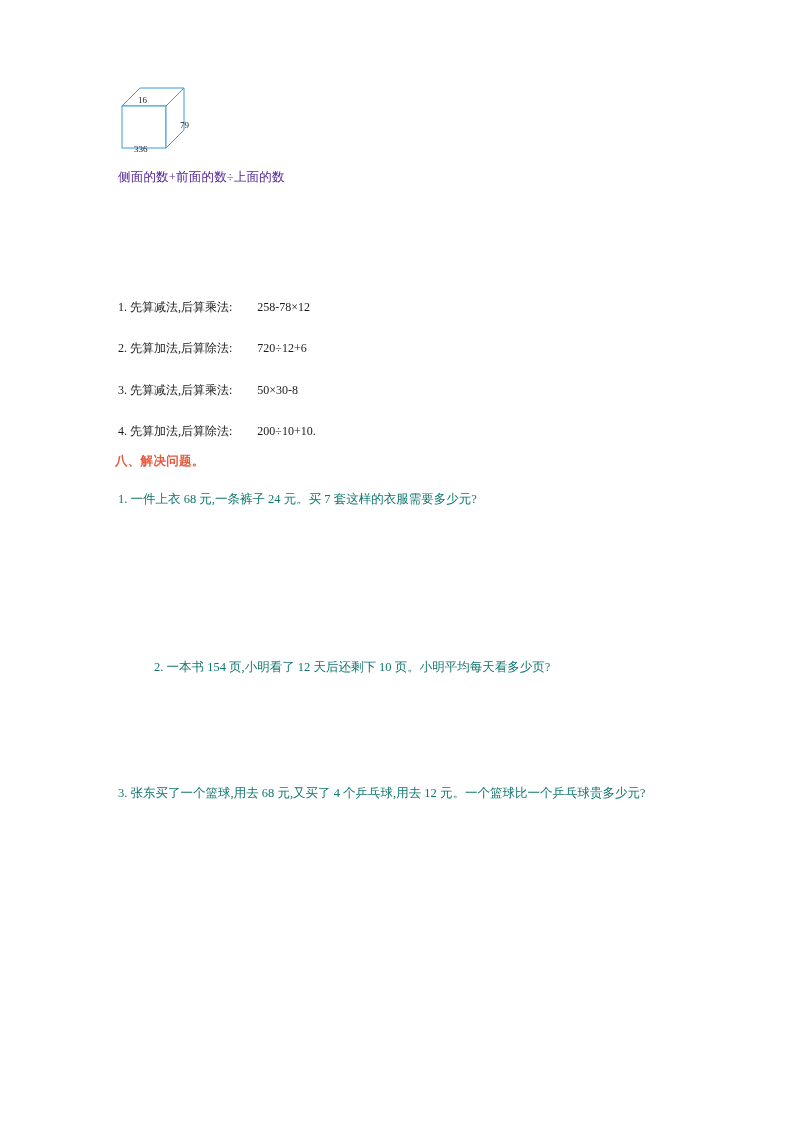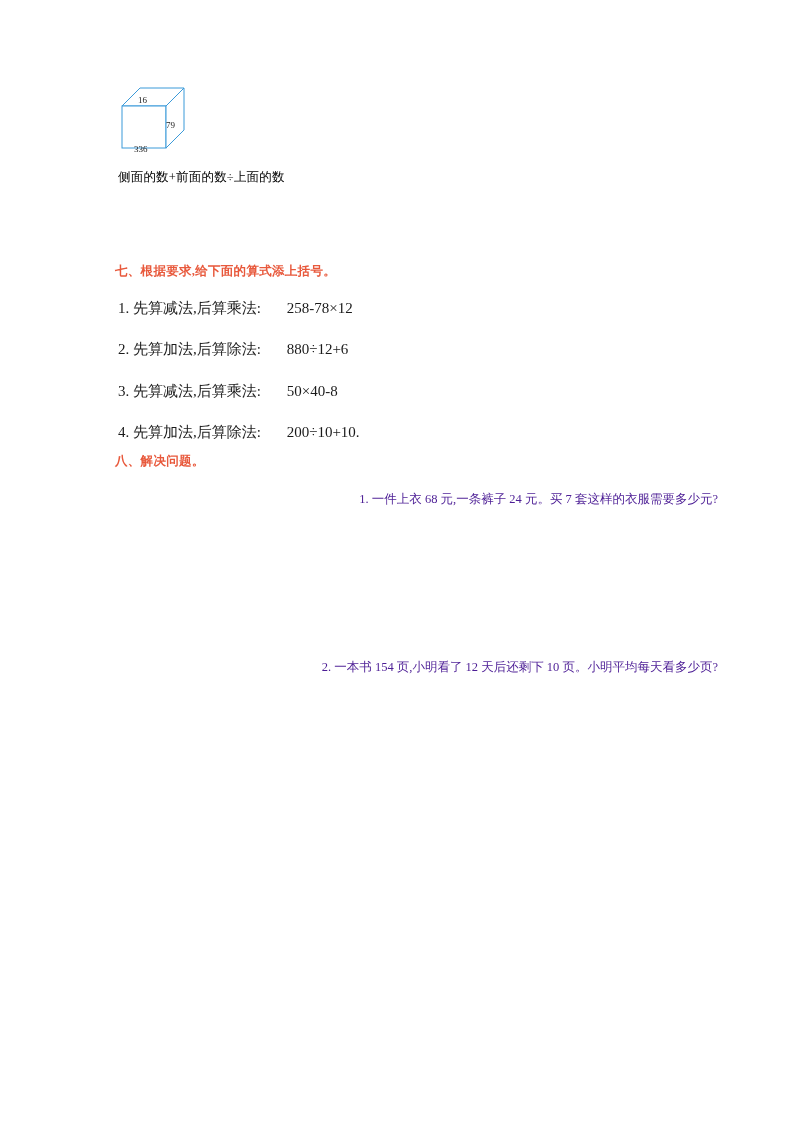--- a/index.html
+++ b/index.html
@@ -33,49 +33,49 @@
   .cube-svg { display: block; }
   .cube-label {
     position: absolute;
     font-family: "Liberation Serif", serif;
     font-size: 9px;
     color: #1a1a1a;
     white-space: nowrap;
   }
   .cube-top   { left: 20px; top: 13px; }
   .cube-front { left: 16px; top: 46px; margin-top: 16px; }
-  .cube-side  { left: 48px; top: 38px; }
+  .cube-side  { left: 62px; top: 38px; }
 
   .caption {
     position: absolute;
     left: 118px;
     top: 169px;
     font-size: 12.5px;
     letter-spacing: 0.2px;
-    color: #000000;
+    color: #4c1d95;
   }
 
   
   .sec-head {
     position: absolute;
     left: 115px;
     font-size: 12.5px;
     font-weight: bold;
     color: #e8593c;
     letter-spacing: 0.3px;
     white-space: nowrap;
   }
   #sec7 { top: 263px; }
   #sec8 { top: 453px; text-align: center; }
 
   
   .item {
     position: absolute;
     left: 118px;
-    font-size: 15px;
+    font-size: 12px;
     color: #1a1a1a;
     white-space: nowrap;
   }
   .item .num { }
   .item .req { }
   .item .expr {
     display: inline-block;
     margin-left: 22px;
     font-family: "Liberation Serif", serif;
   }
@@ -85,25 +85,24 @@
   #q7-3 { top: 382px; }
   #q7-4 { top: 423px; }
 
   
   .prob {
     position: absolute;
     left: 118px;
     width: 600px;
     font-size: 12.5px;
     line-height: 38px;
-    color: #4c1d95;
-    text-align: right;
+    color: #0f766e;
   }
   #q8-1 { top: 480px; }
-  #q8-2 { top: 648px; }
+  #q8-2 { top: 648px; margin-left: 36px; }
   #q8-3 { top: 774px; width: 580px; }
   #q8-4 { top: 951px; }
 </style>
 </head>
 <body>
 
 <div class="page">
 
   <div class="cube-wrap">
     <svg class="cube-svg" width="80" height="72" viewBox="0 0 80 72">
@@ -114,53 +113,56 @@
 
       <polygon points="48,24 66,6 66,48 48,66" fill="#ffffff" stroke="#3b9ad9" stroke-width="1"></polygon>
     </svg>
     <span class="cube-label cube-top">16</span>
     <span class="cube-label cube-front">336</span>
     <span class="cube-label cube-side">79</span>
   </div>
 
   <div class="caption">侧面的数+前面的数÷上面的数</div>
 
-  <div class="sec-head" id="sec7">七、根据要求,给下面的算式添上括号。</div>
 
   <div class="item" id="q7-1">
     <span class="num">1.</span>
     <span class="req">先算减法,后算乘法:</span>
     <span class="expr">258-78×12</span>
   </div>
 
   <div class="item" id="q7-2">
     <span class="num">2.</span>
     <span class="req">先算加法,后算除法:</span>
-    <span class="expr">880÷12+6</span>
+    <span class="expr">720÷12+6</span>
   </div>
 
   <div class="item" id="q7-3">
     <span class="num">3.</span>
     <span class="req">先算减法,后算乘法:</span>
-    <span class="expr">50×40-8</span>
+    <span class="expr">50×30-8</span>
   </div>
 
   <div class="item" id="q7-4">
     <span class="num">4.</span>
     <span class="req">先算加法,后算除法:</span>
     <span class="expr">200÷10+10.</span>
   </div>
 
   <div class="sec-head" id="sec8">八、解决问题。</div>
 
   <div class="prob" id="q8-1">
     <span>1.</span>
     <span>一件上衣 68 元,一条裤子 24 元。买 7 套这样的衣服需要多少元?</span>
   </div>
 
   <div class="prob" id="q8-2">
     <span>2.</span>
     <span>一本书 154 页,小明看了 12 天后还剩下 10 页。小明平均每天看多少页?</span>
   </div>
 
+  <div class="prob" id="q8-3">
+    <span>3.</span>
+    <span>张东买了一个篮球,用去 68 元,又买了 4 个乒乓球,用去 12 元。一个篮球比一个乒乓球贵多少元?</span>
+  </div>
 
 
 </div>
 
 </body></html>

